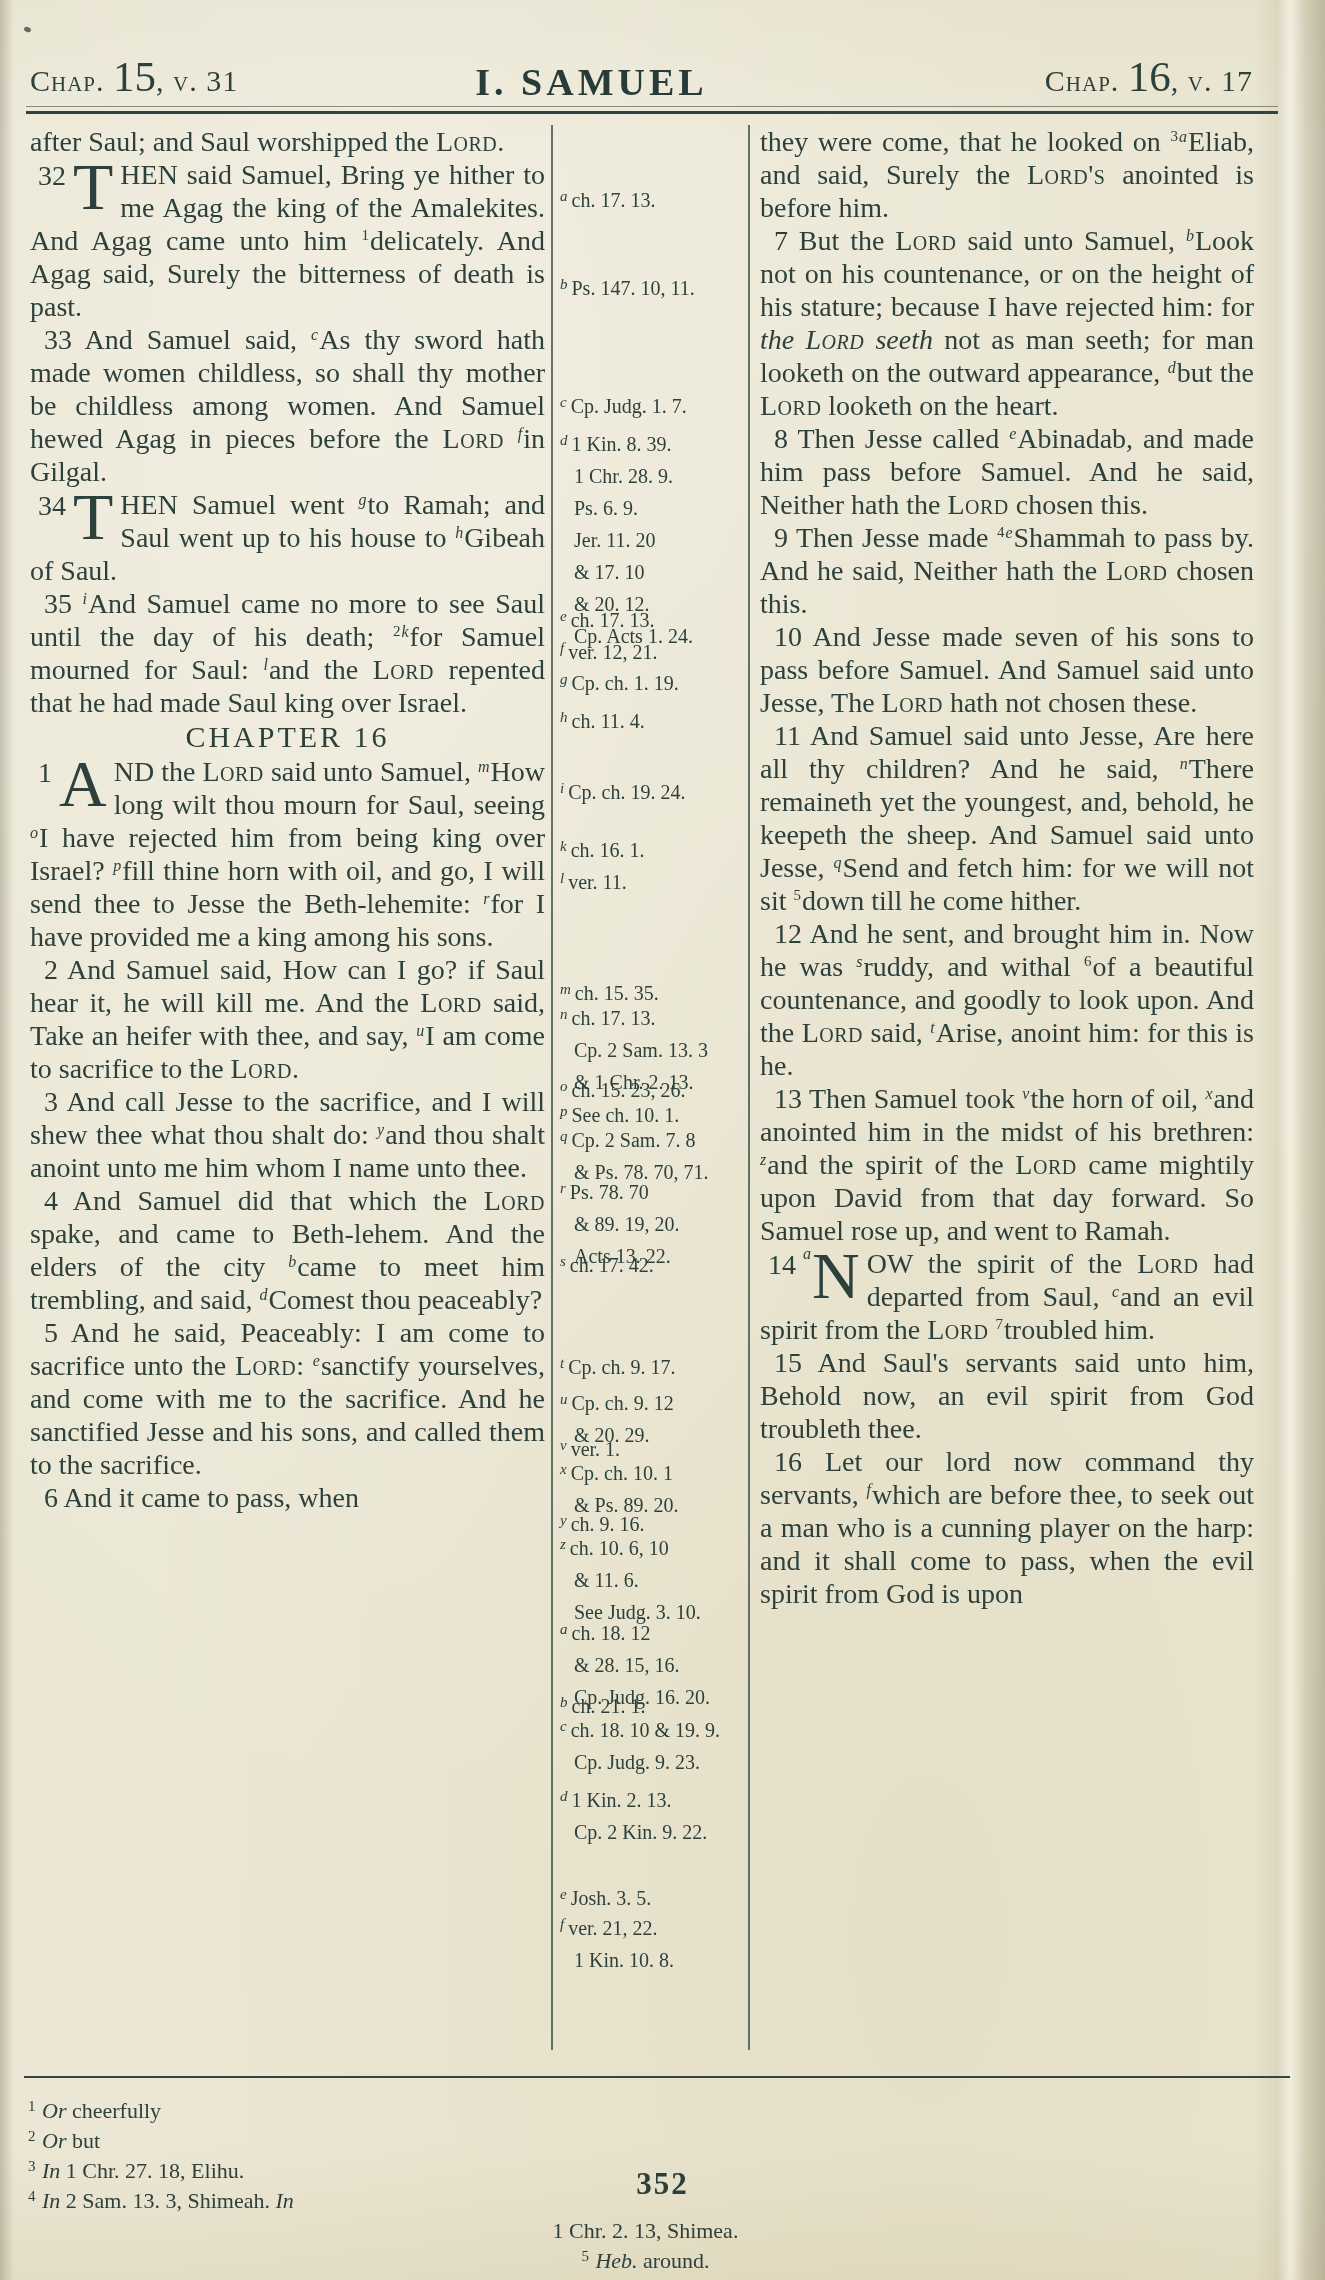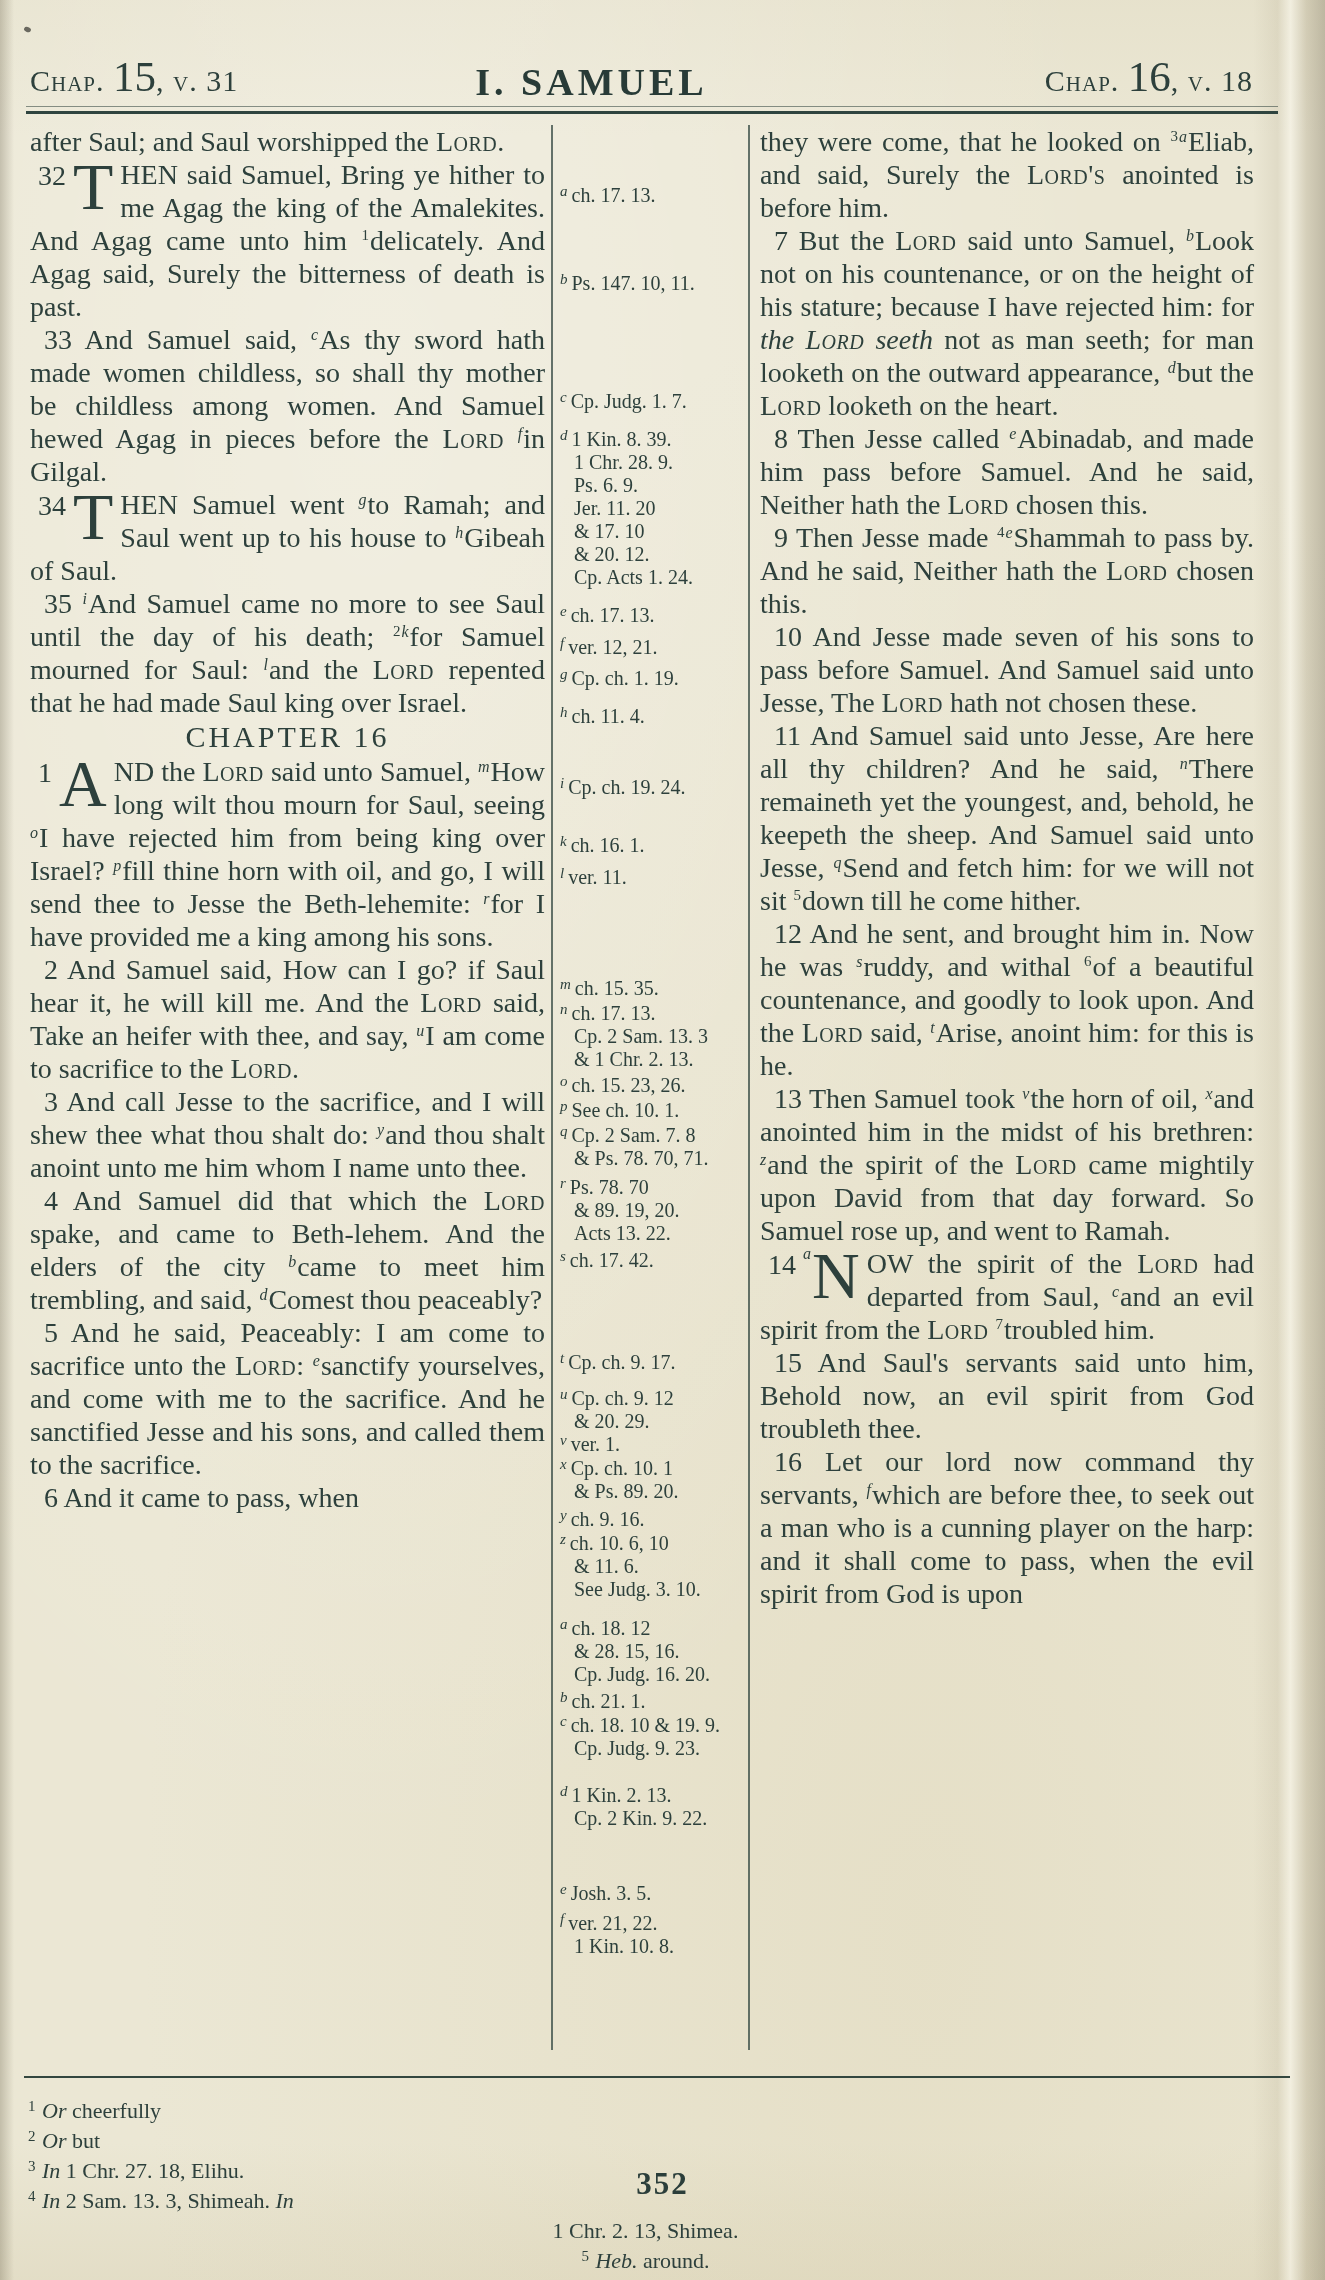--- a/index.html
+++ b/index.html
@@ -43,21 +43,21 @@
   sup.fn{font-size:15px;line-height:0;vertical-align:10px;padding-right:1px;}
   .dropwrap{float:left;display:flex;align-items:flex-start;padding-left:8px;margin:1px 7px 0 0;}
   .dropwrap .vnum{font-size:28px;line-height:33px;margin-right:7px;}
   .dropwrap sup.ref{margin-top:6px;}
   .drop{font-size:66px;line-height:56px;display:block;}
 
   
   .vrule{position:absolute;top:125px;width:2px;height:1925px;background:rgba(52,72,66,0.75);}
   .vrule.r1{left:551px;}
   .vrule.r2{left:748px;}
-  .col-refs{position:absolute;left:560px;top:125px;width:184px;height:1925px;font-size:20px;line-height:23px;}
+  .col-refs{position:absolute;left:560px;top:125px;width:184px;height:1925px;font-size:20px;line-height:32px;}
   .ref-entry{position:absolute;left:0;width:184px;white-space:nowrap;}
   .ref-entry .ref-letter{font-style:italic;font-size:15px;vertical-align:6px;margin-right:4px;}
   .ref-entry .ref-line{padding-left:14px;}
 
   
   .foot-rule{position:absolute;left:24px;top:2076px;width:1266px;height:0;border-top:2px solid #33473f;}
   .footnotes{position:absolute;left:28px;top:2096px;width:1235px;font-size:22px;line-height:30px;}
   .fline{display:flex;flex-direction:column;}
   .fline1{justify-content:space-between;}
   .fline2{justify-content:flex-start;column-gap:62px;text-align:center;}
@@ -69,21 +69,21 @@
 <body>
 
 <div class="page">
   <div class="gutter-left"></div>
   <div class="edge-right"></div>
   <div class="speck"></div>
 
   <div class="hdr">
     <span class="hdr-left" id="hdr-left"><span class="hsc">Chap. </span><span class="hnum">15</span><span class="hsc">, v. 31</span></span>
     <span class="hdr-title">I. SAMUEL</span>
-    <span class="hdr-right" id="hdr-right"><span class="hsc">Chap. </span><span class="hnum">16</span><span class="hsc">, v. 18</span></span>
+    <span class="hdr-right" id="hdr-right"><span class="hsc">Chap. </span><span class="hnum">16</span><span class="hsc">, v. 17</span></span>
   </div>
   <div class="rule-double"></div>
 
   <section class="bodycol col-left" id="col-left">
       <p class="cont">after Saul; and Saul worshipped the <span class="sc">Lord</span>.</p>
       <p class="dropverse"><span class="dropwrap">
           <span class="vnum">32</span>
           <span class="drop">T</span>
         </span>HEN said Samuel, Bring ye hither to me Agag the king of the Amalekites. And Agag came unto him <sup class="fn">1</sup>delicately. And Agag said, Surely the bitterness of death is past.</p>
       <p class="verse">33 And Samuel said, <sup class="ref">c</sup>As thy sword hath made women childless, so shall thy mother be childless among women. And Samuel hewed Agag in pieces before the <span class="sc">Lord</span> <sup class="ref">f</sup>in Gilgal.</p>

